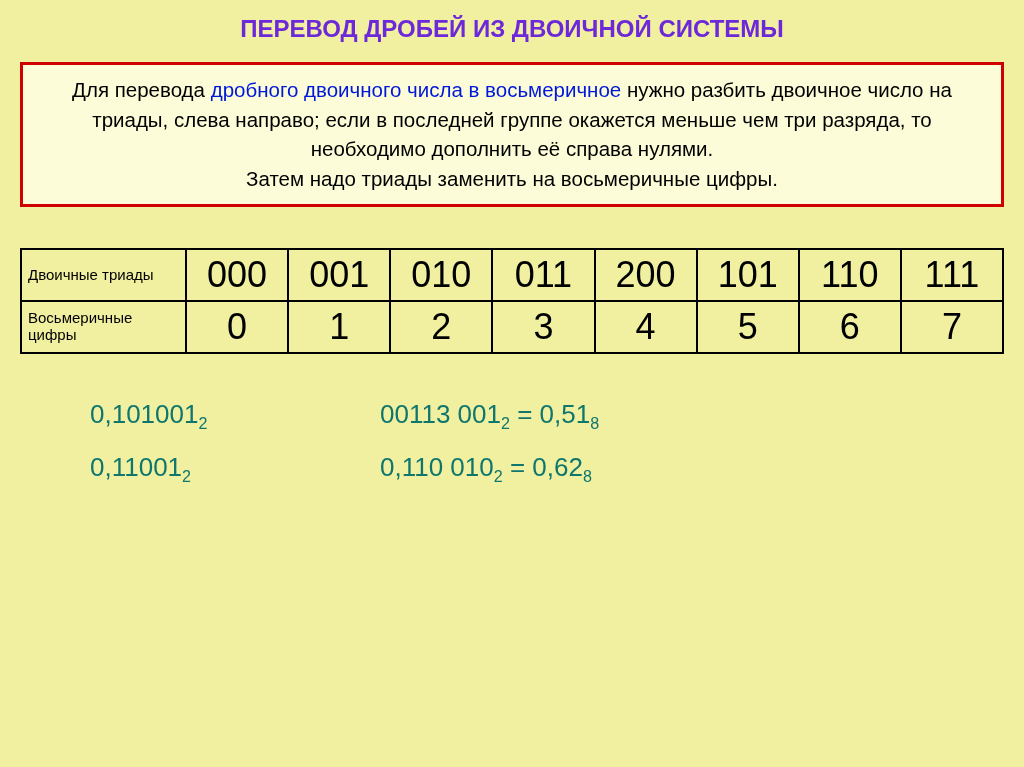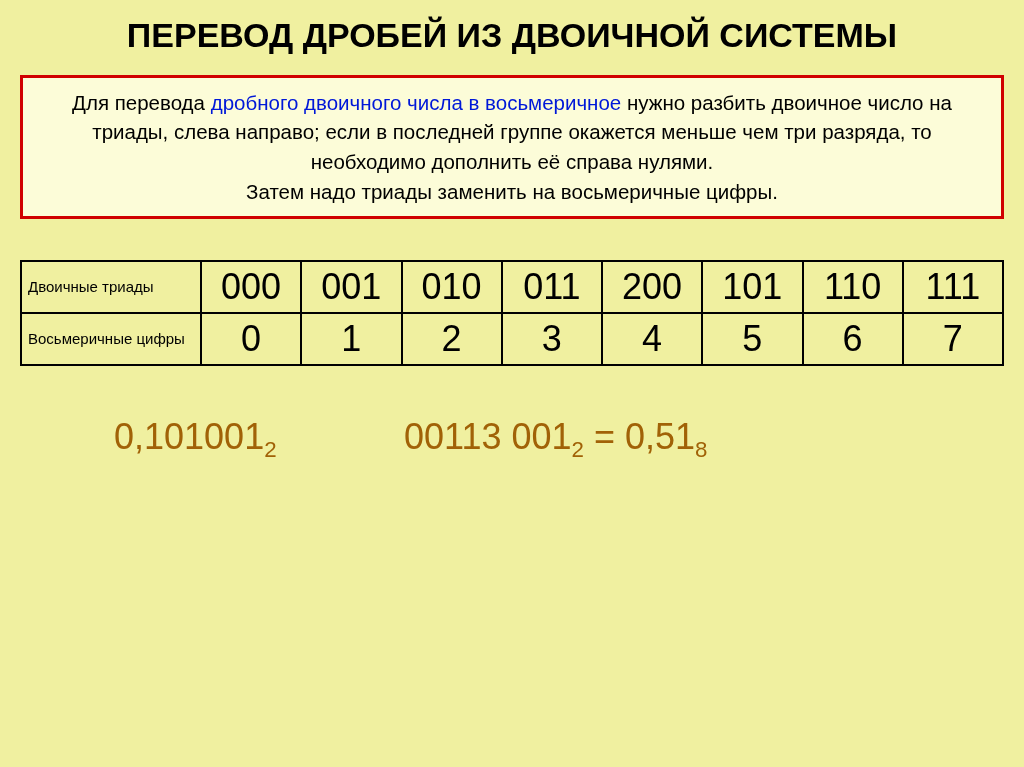--- a/index.html
+++ b/index.html
@@ -5,23 +5,23 @@
   * { margin: 0; padding: 0; box-sizing: border-box; }
   body {
     width: 1024px;
     height: 767px;
     font-family: Arial, sans-serif;
     background: #f0f0a0;
     overflow: hidden;
   }
   .title {
     text-align: center;
-    color: #000000;
+    color: #6d28d9;
     font-weight: bold;
-    font-size: 34px;
+    font-size: 24px;
     padding: 14px 20px 18px;
     line-height: 1.25;
   }
   .rule-box {
     margin: 0 20px 41px;
     border: 3px solid #d00000;
     background: #fcfcd8;
     padding: 10px 12px;
     text-align: center;
     font-size: 20.5px;
@@ -39,31 +39,31 @@
     border: 2px solid #000;
     text-align: center;
     font-family: Arial, sans-serif;
   }
   .triads-table .lbl {
     font-size: 15px;
     text-align: left;
     padding: 4px 6px;
     font-weight: normal;
     line-height: 1.1;
-    width: 180px;
+    width: 165px;
   }
   .triads-table .val {
     font-size: 36px;
     padding: 4px 2px;
   }
   .examples {
-    padding: 0 20px 0 114px;
-    font-size: 36px;
+    padding: 0 20px 0 90px;
+    font-size: 26px;
     line-height: 2.05;
-    color: #a16207;
+    color: #0f766e;
   }
   .examples .row { display: flex; }
   .examples .c1 { width: 290px; }
   .examples .c2 { }
   sub { font-size: 0.62em; vertical-align: sub; line-height: 0; }
 </style>
 </head>
 <body>
 
 <div class="title">
@@ -104,13 +104,21 @@
 
 <div class="examples">
   <div class="row">
     <div class="c1">
       <span>0,101001</span><sub>2</sub>
     </div>
     <div class="c2">
       <span>00113 001</span><sub>2</sub><span> = </span><span>0,51</span><sub>8</sub>
     </div>
   </div>
+  <div class="row">
+    <div class="c1">
+      <span>0,11001</span><sub>2</sub>
+    </div>
+    <div class="c2">
+      <span>0,110 010</span><sub>2</sub><span> = </span><span>0,62</span><sub>8</sub>
+    </div>
+  </div>
 </div>
 
 </body></html>

